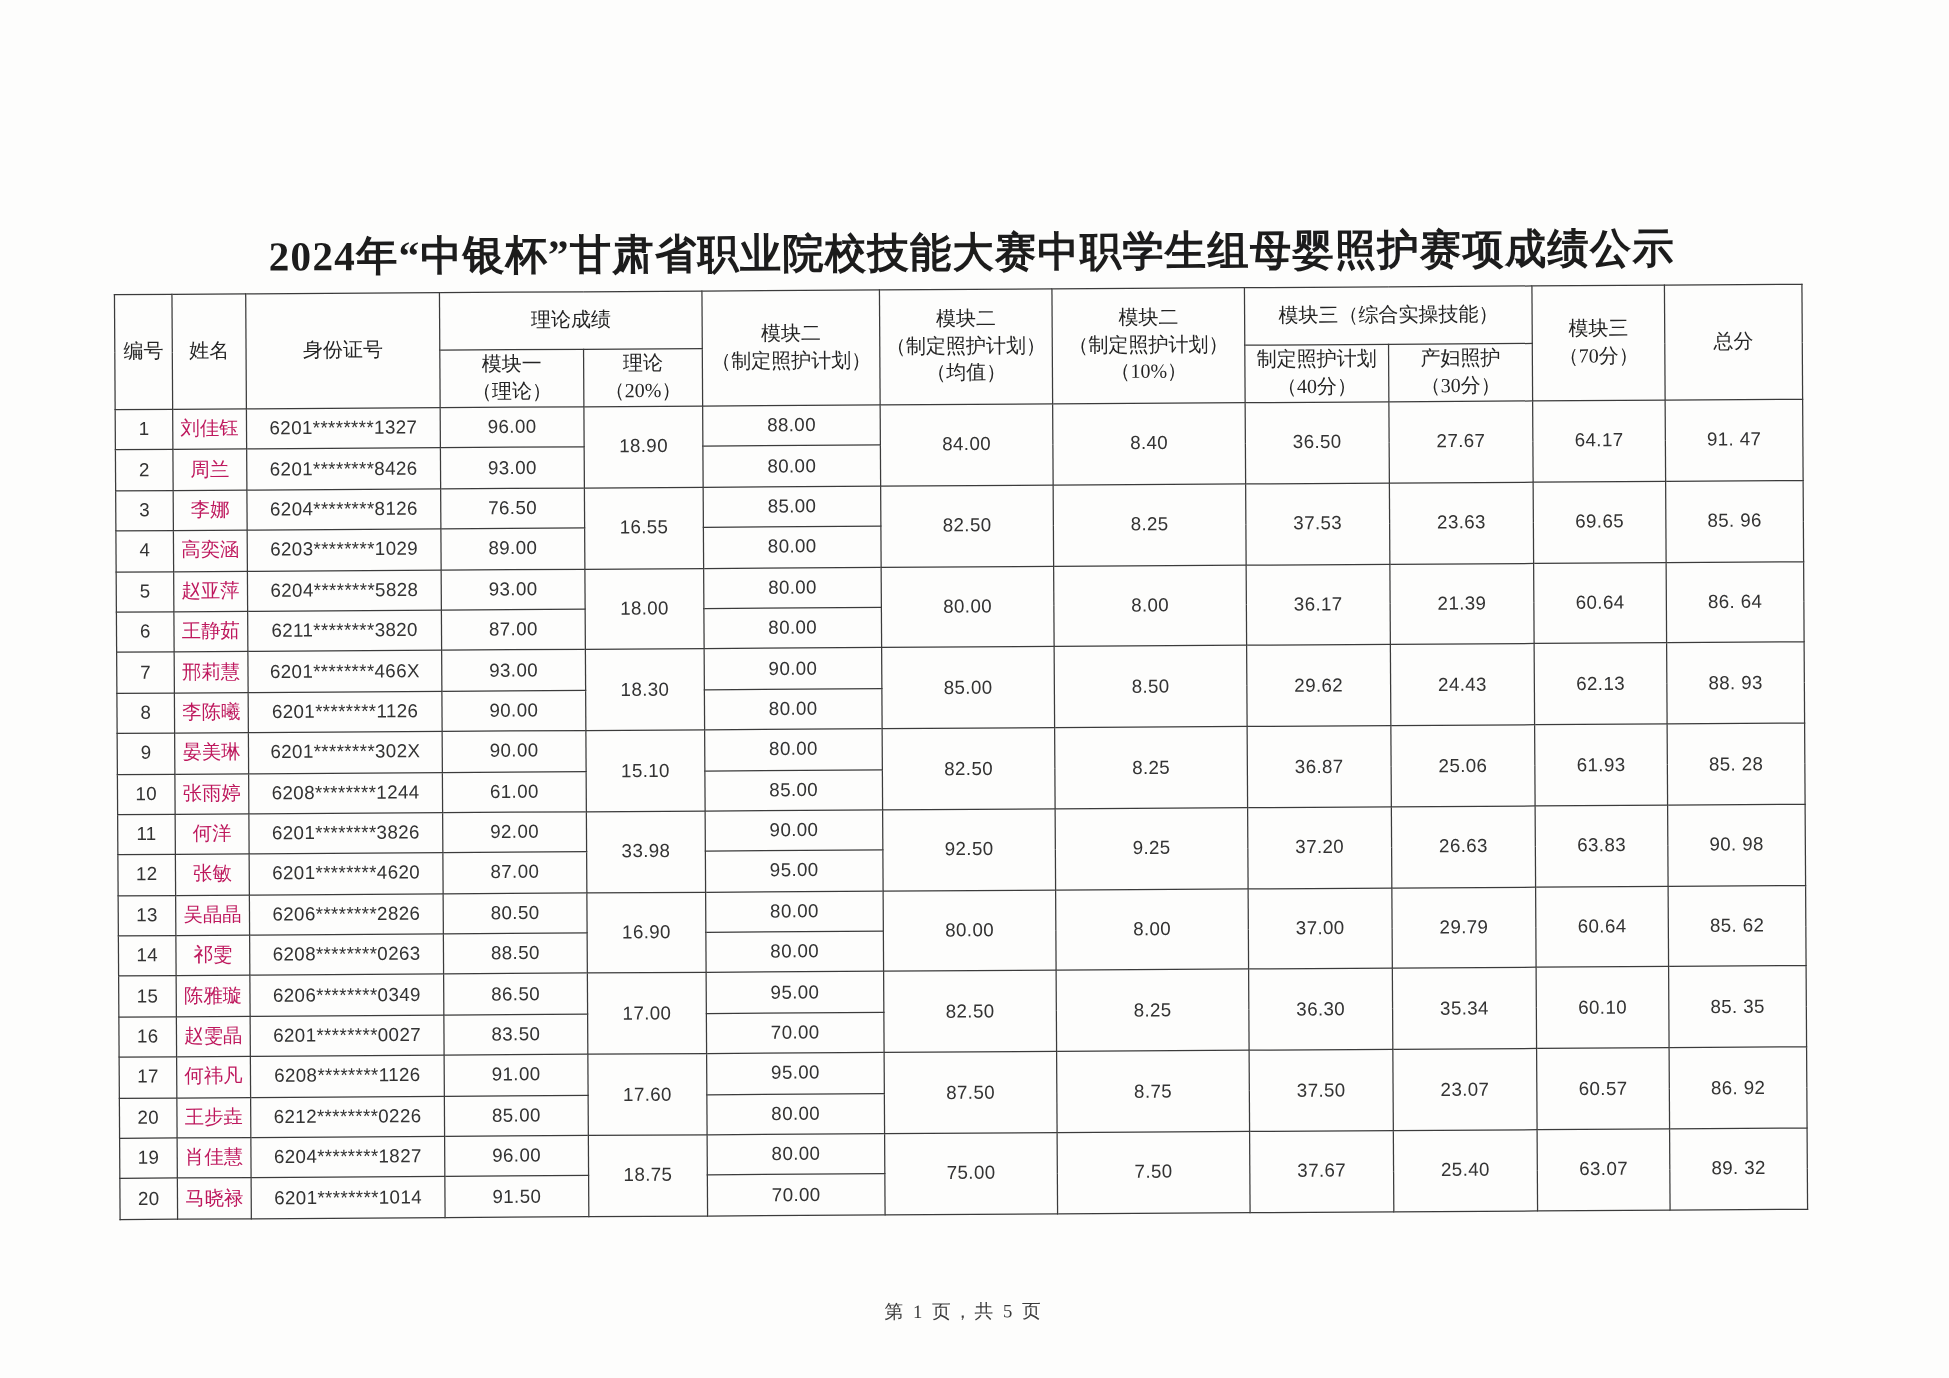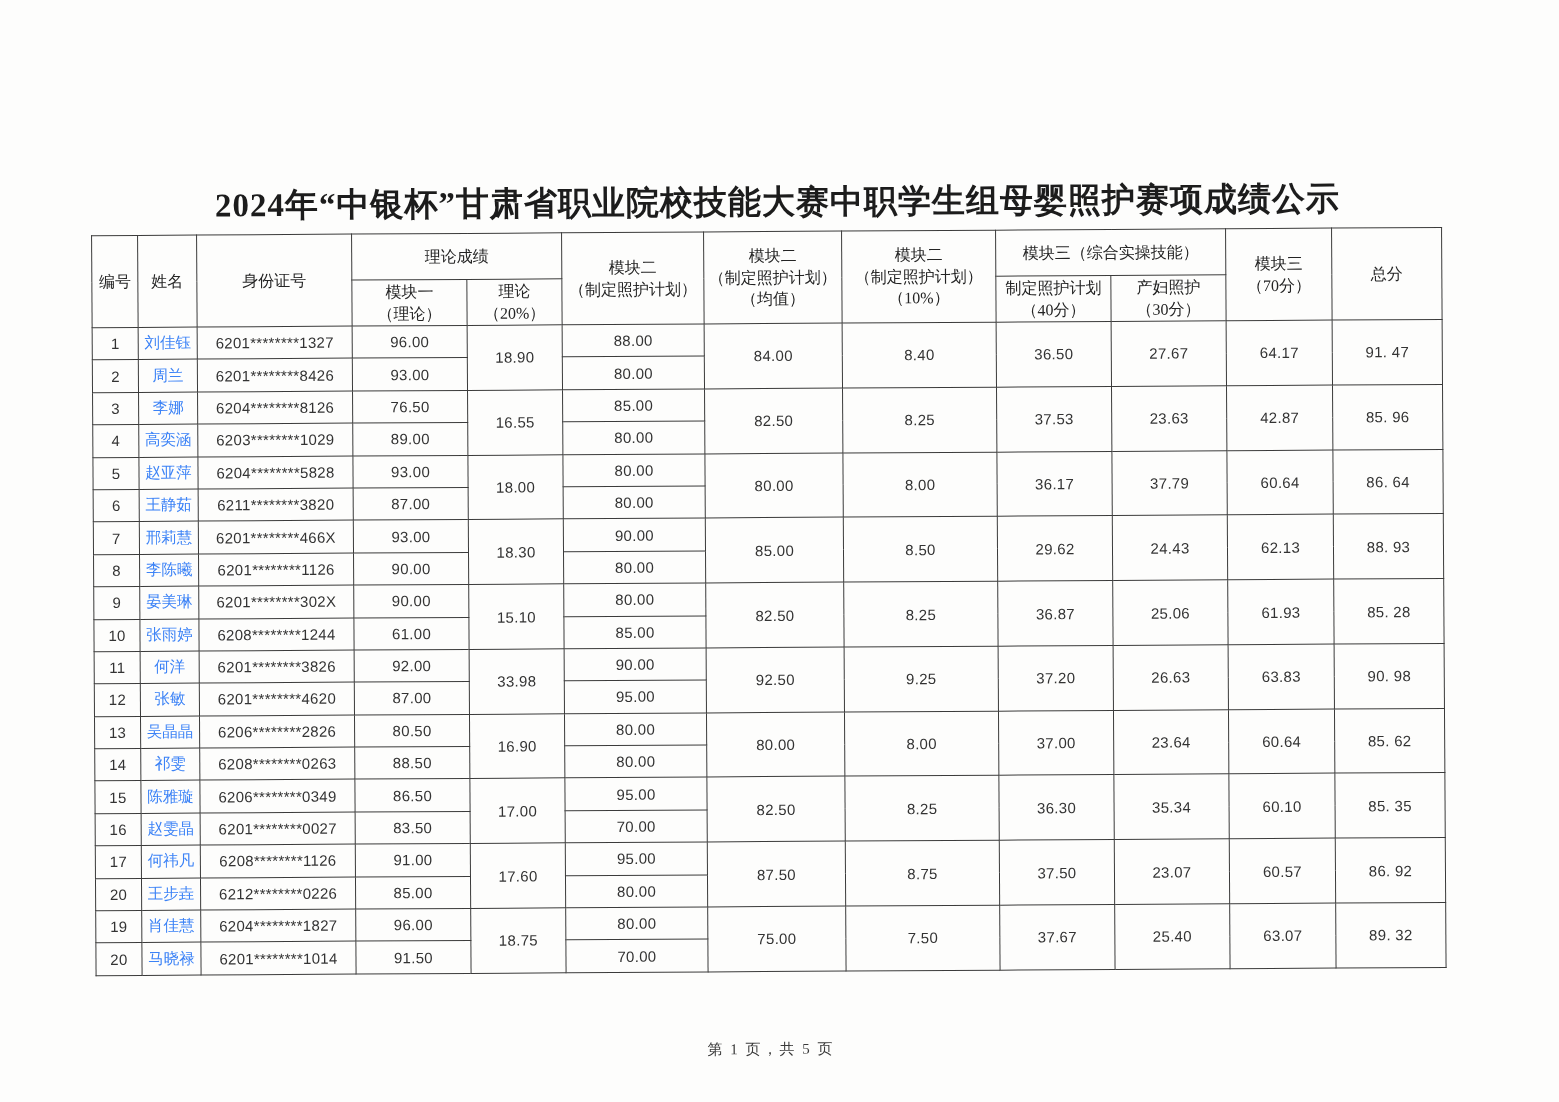--- a/index.html
+++ b/index.html
@@ -55,21 +55,21 @@
   .score-table thead tr { height: 46px; }
   .score-table tbody tr { height: 32.4px; }
   .score-table td.num {
     font-family: "Liberation Sans", "DejaVu Sans", sans-serif;
     font-size: 15px;
     color: #333;
     letter-spacing: 0.3px;
   }
   .score-table td.cjk {
     font-size: 15.5px;
-    color: #3b82f6;
+    color: #be185d;
   }
   .page-footer {
     position: absolute;
     top: 1040px;
     left: 93px;
     width: 1350px;
     text-align: center;
     font-size: 15px;
     color: #3a3a3a;
     letter-spacing: 2px;
@@ -153,41 +153,41 @@
           <td class="num">3</td>
           <td class="cjk">李娜</td>
           <td class="num">6204********8126</td>
           <td class="num">76.50</td>
           <td class="num" rowspan="2">16.55</td>
           <td class="num">85.00</td>
           <td class="num" rowspan="2">82.50</td>
           <td class="num" rowspan="2">8.25</td>
           <td class="num" rowspan="2">37.53</td>
           <td class="num" rowspan="2">23.63</td>
-          <td class="num" rowspan="2">42.87</td>
+          <td class="num" rowspan="2">69.65</td>
           <td class="num" rowspan="2">85. 96</td>
         </tr>
         <tr>
           <td class="num">4</td>
           <td class="cjk">高奕涵</td>
           <td class="num">6203********1029</td>
           <td class="num">89.00</td>
           <td class="num">80.00</td>
         </tr>
         <tr>
           <td class="num">5</td>
           <td class="cjk">赵亚萍</td>
           <td class="num">6204********5828</td>
           <td class="num">93.00</td>
           <td class="num" rowspan="2">18.00</td>
           <td class="num">80.00</td>
           <td class="num" rowspan="2">80.00</td>
           <td class="num" rowspan="2">8.00</td>
           <td class="num" rowspan="2">36.17</td>
-          <td class="num" rowspan="2">37.79</td>
+          <td class="num" rowspan="2">21.39</td>
           <td class="num" rowspan="2">60.64</td>
           <td class="num" rowspan="2">86. 64</td>
         </tr>
         <tr>
           <td class="num">6</td>
           <td class="cjk">王静茹</td>
           <td class="num">6211********3820</td>
           <td class="num">87.00</td>
           <td class="num">80.00</td>
         </tr>
@@ -257,21 +257,21 @@
         <tr>
           <td class="num">13</td>
           <td class="cjk">吴晶晶</td>
           <td class="num">6206********2826</td>
           <td class="num">80.50</td>
           <td class="num" rowspan="2">16.90</td>
           <td class="num">80.00</td>
           <td class="num" rowspan="2">80.00</td>
           <td class="num" rowspan="2">8.00</td>
           <td class="num" rowspan="2">37.00</td>
-          <td class="num" rowspan="2">23.64</td>
+          <td class="num" rowspan="2">29.79</td>
           <td class="num" rowspan="2">60.64</td>
           <td class="num" rowspan="2">85. 62</td>
         </tr>
         <tr>
           <td class="num">14</td>
           <td class="cjk">祁雯</td>
           <td class="num">6208********0263</td>
           <td class="num">88.50</td>
           <td class="num">80.00</td>
         </tr>

